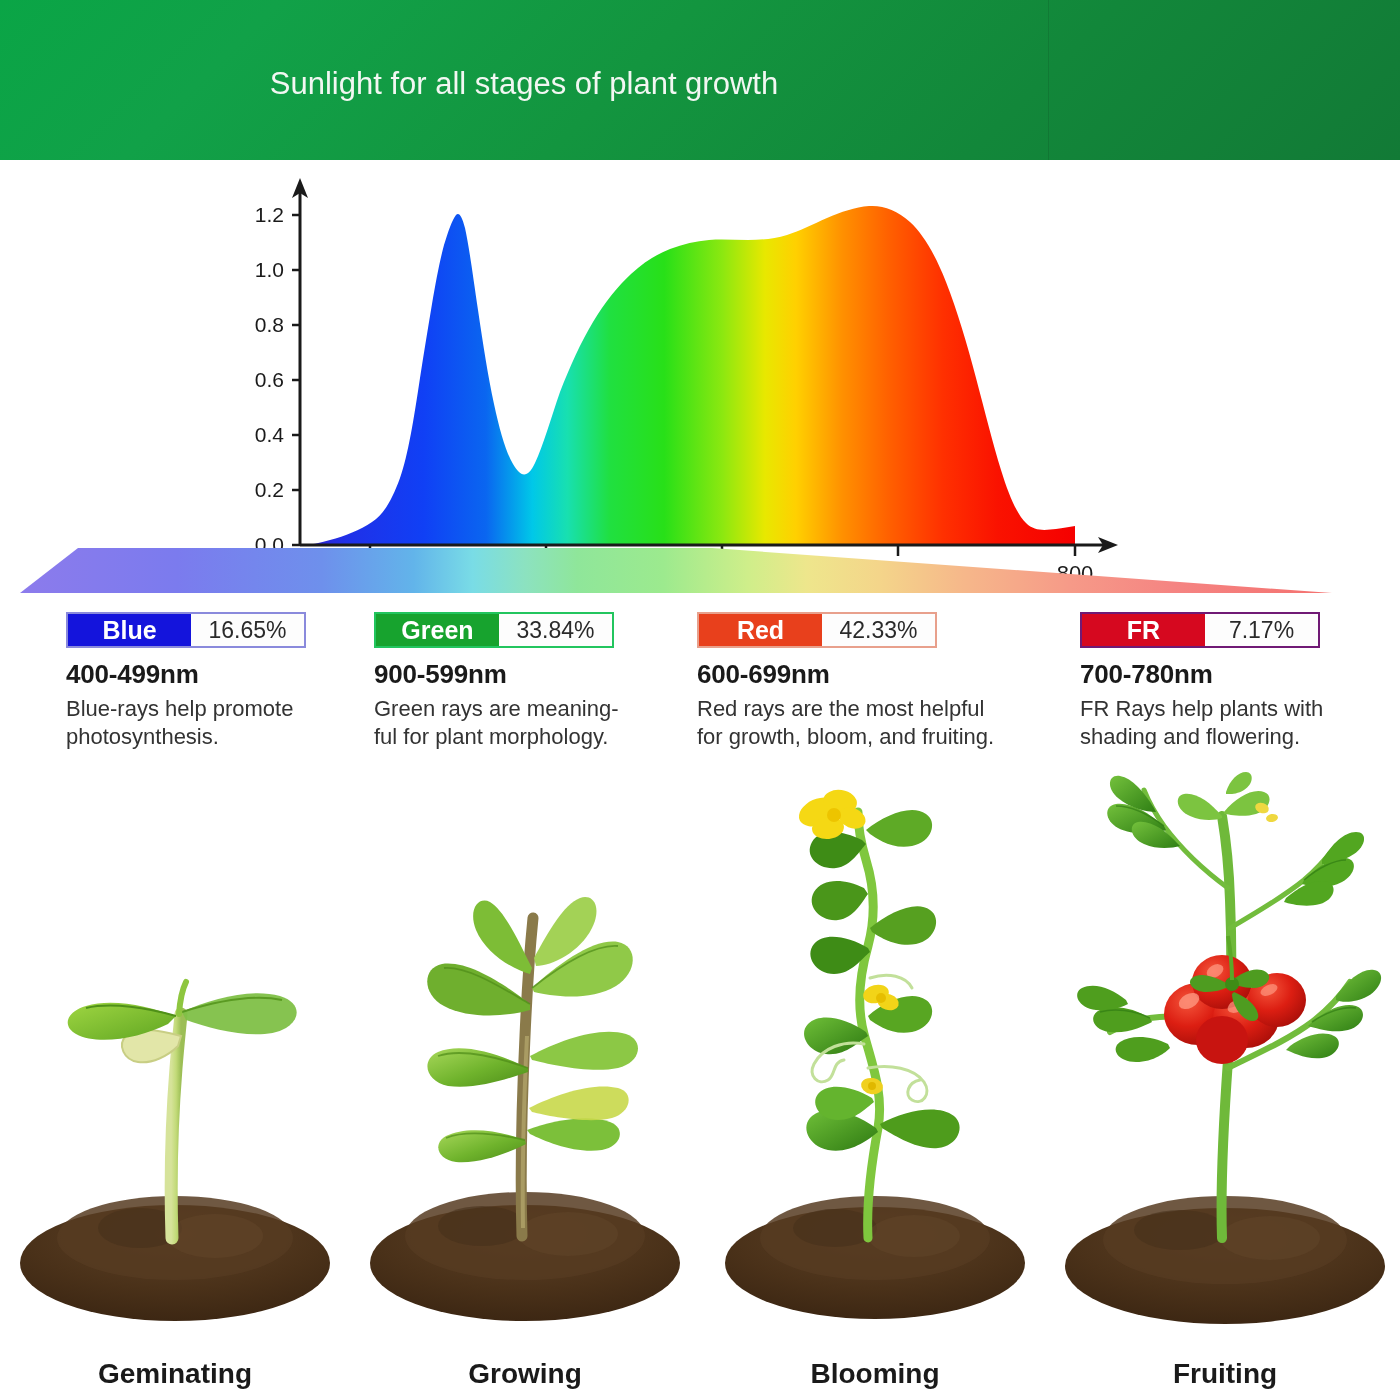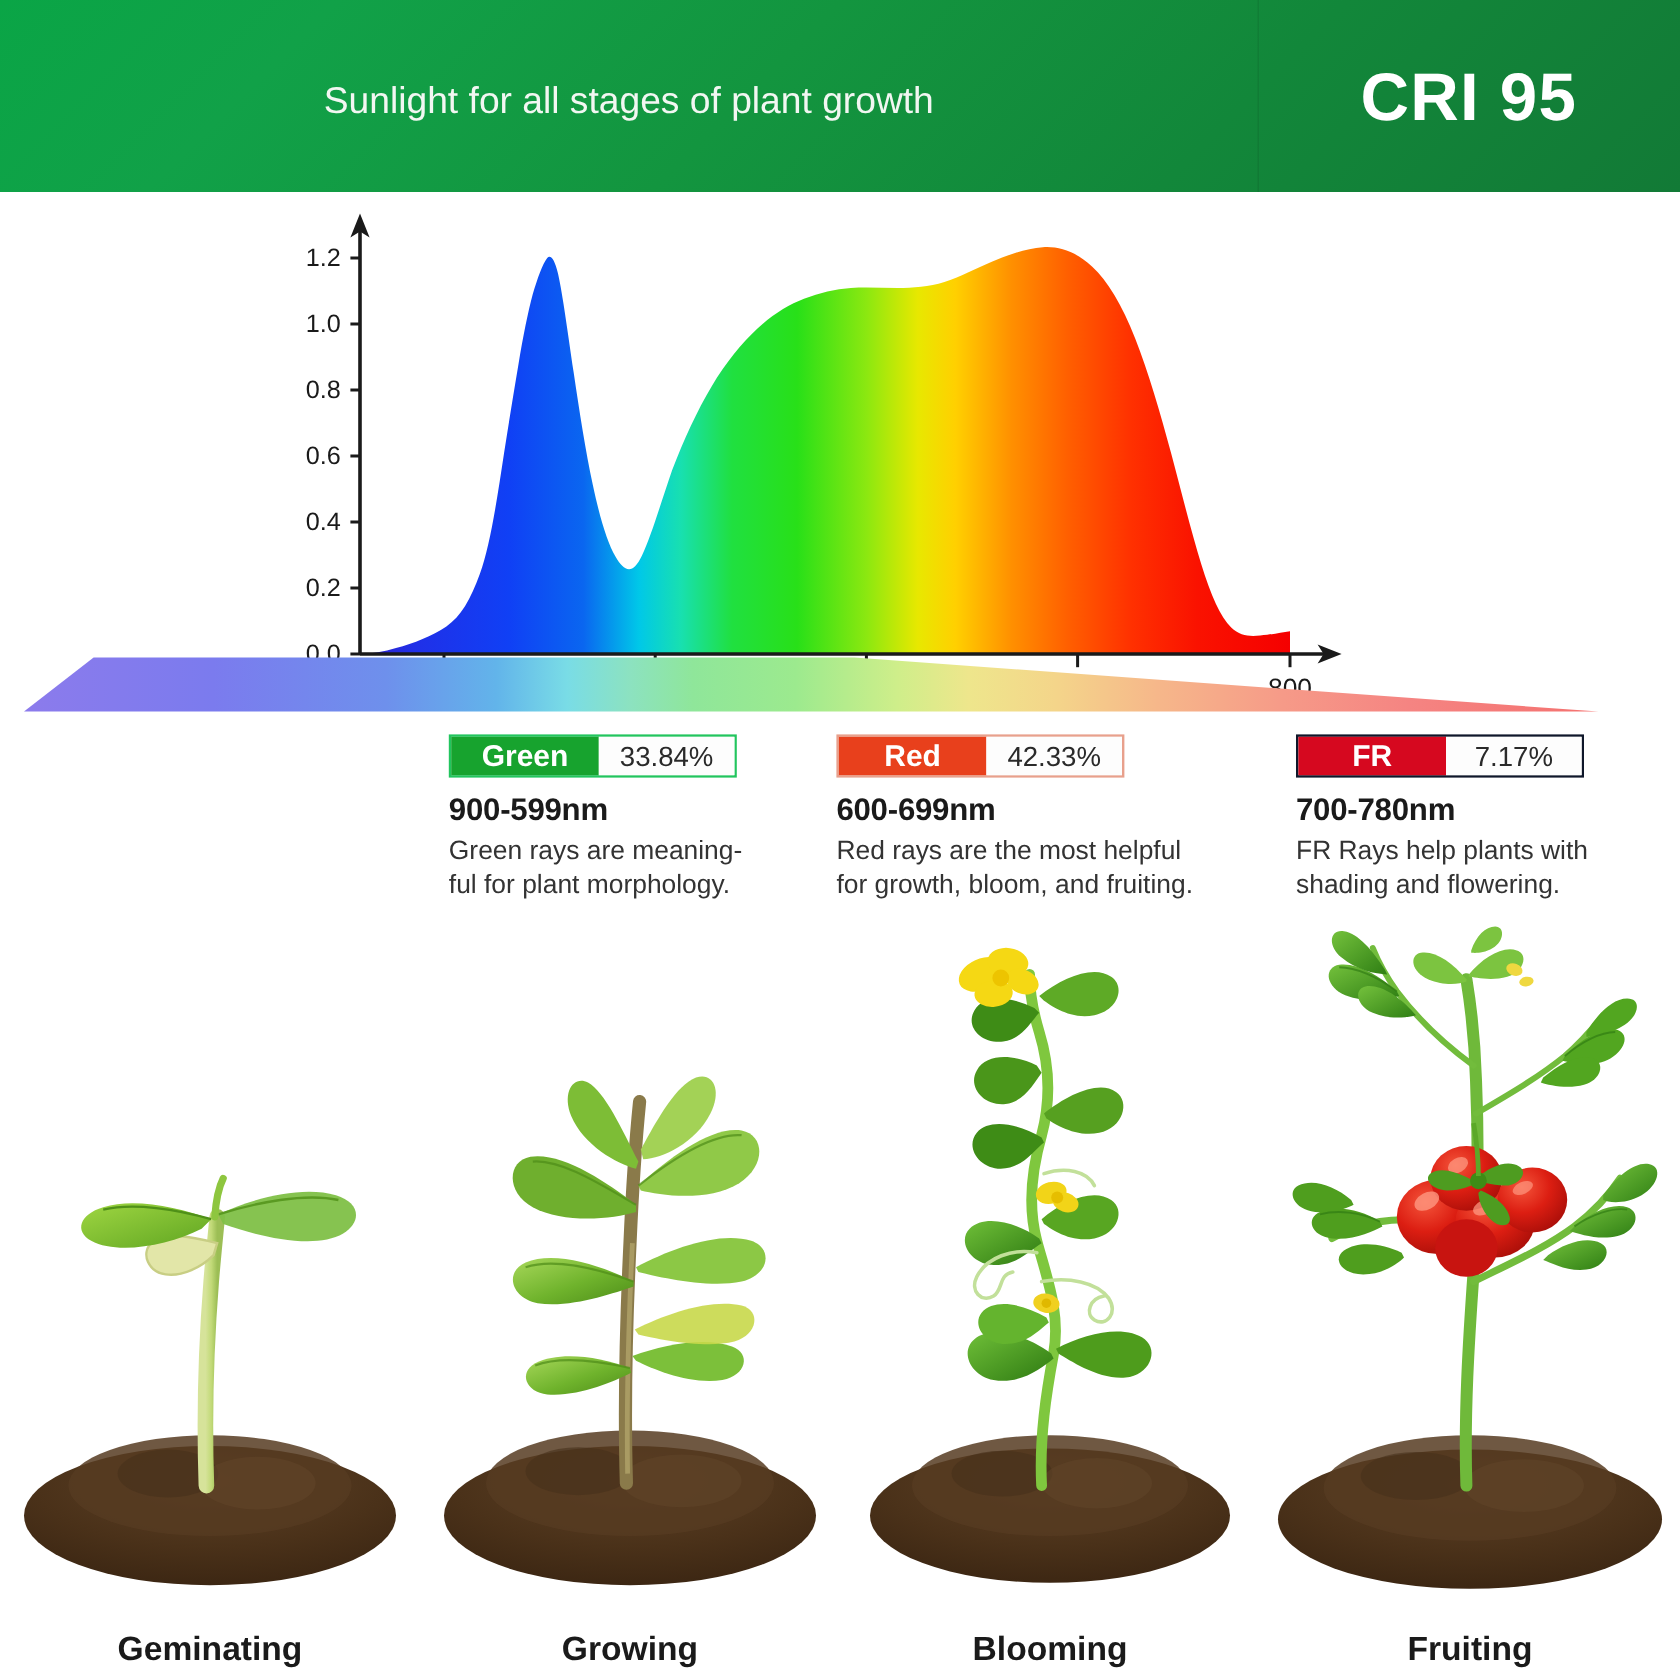--- a/index.html
+++ b/index.html
@@ -47,23 +47,20 @@
   .stage-art{position:absolute;bottom:72px;left:0;width:350px;height:560px;}
 </style>
 </head>
 <body>
 
 <div class="header">
   <div class="header-left">
     <div class="h-sub">Sunlight for all stages of plant growth</div>
   </div>
   <div class="header-split"></div>
-  <div class="header-right">
-    <div class="h-cri">CRI 95</div>
-  </div>
 </div>
 
 <div class="chart-area">
   <svg class="chart-svg" width="1400" height="450" viewBox="0 0 1400 450">
     <defs>
       <linearGradient id="spectralFill" x1="0" y1="0" x2="1" y2="0">
         <stop offset="0.000" stop-color="#3020C8"></stop>
         <stop offset="0.060" stop-color="#2030E8"></stop>
         <stop offset="0.160" stop-color="#1040F5"></stop>
         <stop offset="0.240" stop-color="#0A66F0"></stop>
@@ -173,20 +170,31 @@
       <stop offset="0.80" stop-color="#F69A88"></stop>
       <stop offset="0.88" stop-color="#F58482"></stop>
       <stop offset="1.00" stop-color="#F4716F"></stop>
     </linearGradient>
   </defs>
   <path fill="url(#bandGrad)" d="M 78,8 L 712,8 L 1332,53 L 712,53 L 20,53 Z"></path>
 </svg>
 
 <div class="legend-row">
 
+  <div class="legend-col" style="left:66px;">
+    <div class="lg-chip" style="border:2px solid #8A8ADC;">
+      <div class="lg-name" style="background:#1414DC;">Blue</div>
+      <div class="lg-pct">16.65%</div>
+    </div>
+    <div class="lg-range">400-499nm</div>
+    <div class="lg-desc">
+      <div>Blue-rays help promote</div>
+      <div>photosynthesis.</div>
+    </div>
+  </div>
 
   <div class="legend-col" style="left:374px;">
     <div class="lg-chip" style="border:2px solid #22c55e;">
       <div class="lg-name" style="background:#17A32E;">Green</div>
       <div class="lg-pct">33.84%</div>
     </div>
     <div class="lg-range">900-599nm</div>
     <div class="lg-desc">
       <div>Green rays are meaning-</div>
       <div>ful for plant morphology.</div>
@@ -199,21 +207,21 @@
       <div class="lg-pct">42.33%</div>
     </div>
     <div class="lg-range">600-699nm</div>
     <div class="lg-desc">
       <div>Red rays are the most helpful</div>
       <div>for growth, bloom, and fruiting.</div>
     </div>
   </div>
 
   <div class="legend-col" style="left:1080px;">
-    <div class="lg-chip" style="border:2px solid #0f172a;">
+    <div class="lg-chip" style="border:2px solid #701a75;">
       <div class="lg-name" style="background:#D6081F;">FR</div>
       <div class="lg-pct">7.17%</div>
     </div>
     <div class="lg-range">700-780nm</div>
     <div class="lg-desc">
       <div>FR Rays help plants with</div>
       <div>shading and flowering.</div>
     </div>
   </div>
 

